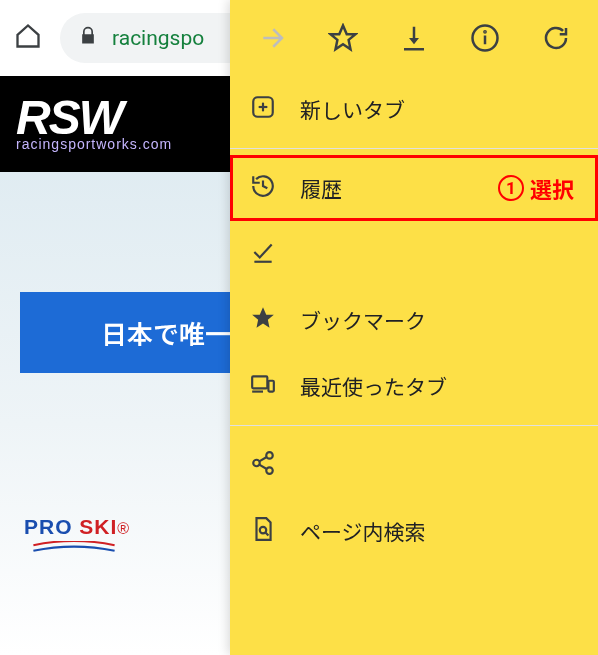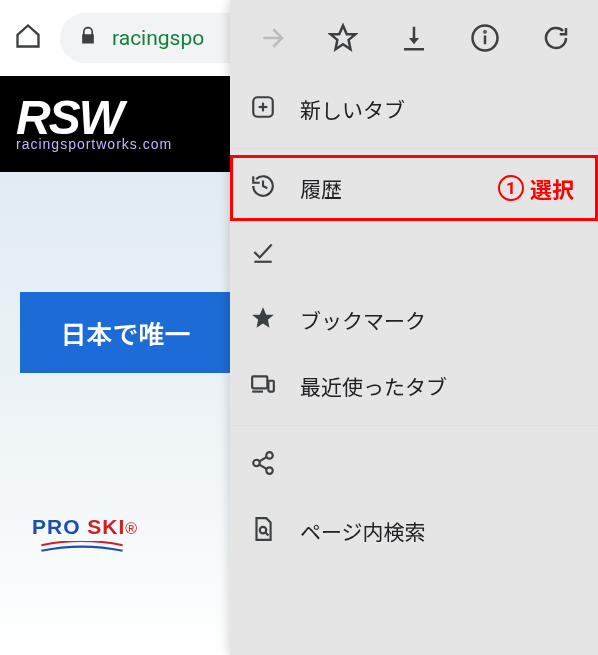--- a/index.html
+++ b/index.html
@@ -73,40 +73,40 @@
     margin-top: -4px;
   }
   .blue-cta {
     margin: 120px 0 0 20px;
     width: 211px;
     padding: 22px 0;
     background: #1d6bd6;
     color: #fff;
     font-size: 26px;
     font-weight: 600;
-    text-align: center;
+    text-align: right;
   }
   .pro-ski {
     position: absolute;
-    left: 32px; bottom: 96px;
+    left: 24px; bottom: 96px;
     font-family: Arial, sans-serif;
   }
   .pro-ski .p1 { color: #1a4eaf; font-weight: 700; font-size: 21px; letter-spacing: 1px; display:inline;}
   .pro-ski .p2 { color: #d02024; font-weight: 700; font-size: 21px; letter-spacing: 1px; display:inline;}
   .pro-ski .dot { color: #d02024; }
   .pro-ski .swoosh { height: 14px; margin-top: 2px; }
 
   
   .menu {
     position: absolute;
     top: 0;
     right: 0;
     width: 368px;
     bottom: 0;
-    background: #e5e5e5;
+    background: #fde047;
     box-shadow: -2px 0 10px rgba(0,0,0,0.15);
     padding-top: 14px;
   }
   .menu-toolbar {
     display: flex;
     align-items: center;
     justify-content: space-around;
     height: 62px;
     padding: 0 6px 10px 6px;
   }

